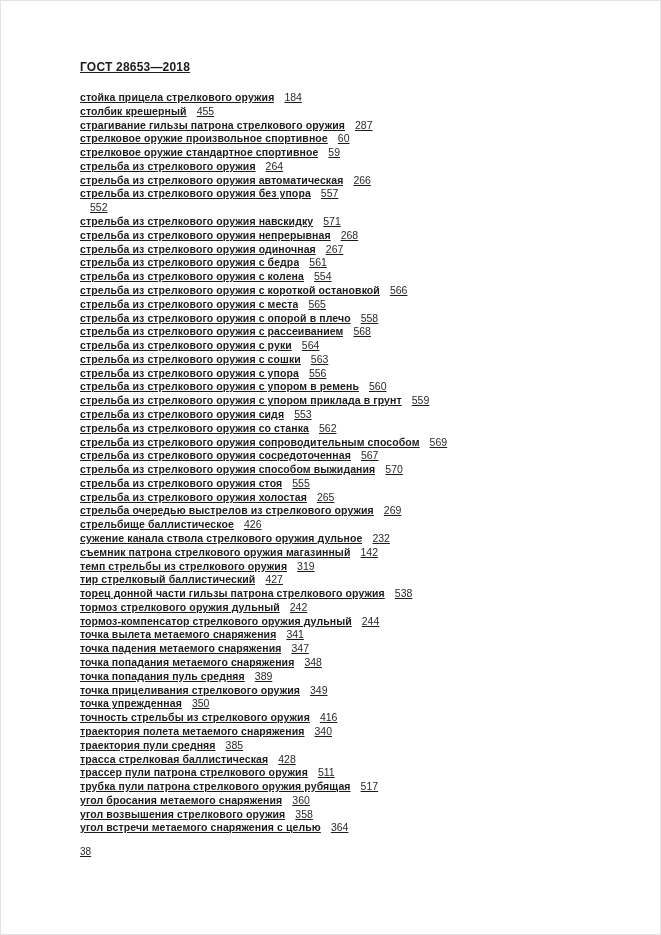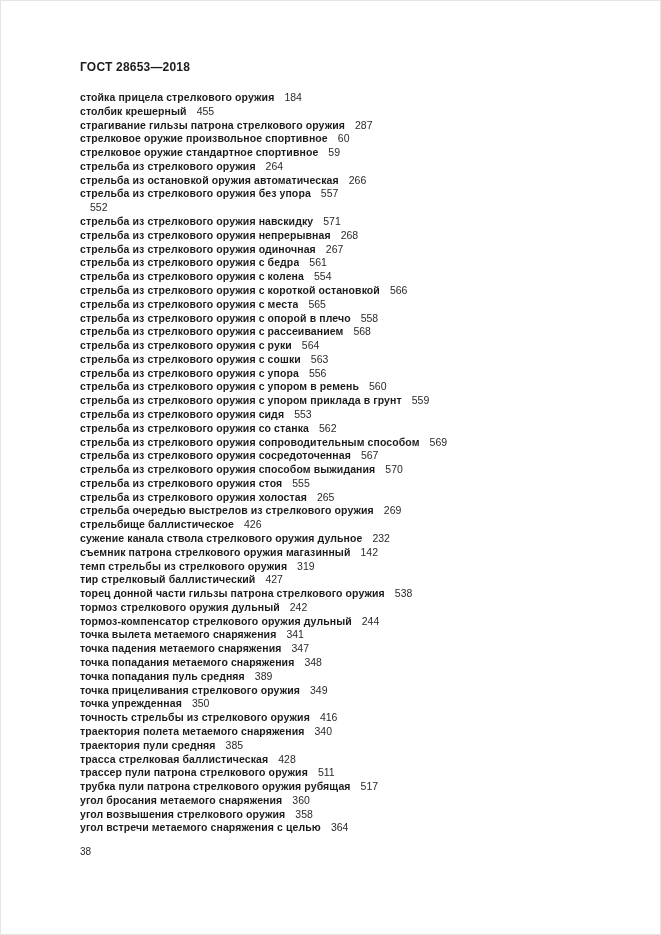--- a/index.html
+++ b/index.html
@@ -9,20 +9,21 @@
     background: #ffffff;
     font-family: "Liberation Sans", sans-serif;
     color: #1c1c1c;
     box-sizing: border-box;
     border: 1px solid #e4e4e4;
     overflow: hidden;
   }
   .page {
     box-sizing: border-box;
     padding: 60px 23px 0 79px;
+    text-decoration: underline;
   }
   .doc-header {
     font-weight: bold;
     font-size: 12px;
     letter-spacing: 0.2px;
     line-height: 13px;
   }
   .index-list {
     margin-top: 17px;
   }
@@ -76,21 +77,21 @@
       </div>
       <div class="row">
         <span class="term">стрелковое оружие стандартное спортивное</span>
         <span class="pagenum">59</span>
       </div>
       <div class="row">
         <span class="term">стрельба из стрелкового оружия</span>
         <span class="pagenum">264</span>
       </div>
       <div class="row">
-        <span class="term">стрельба из остановкой оружия автоматическая</span>
+        <span class="term">стрельба из стрелкового оружия автоматическая</span>
         <span class="pagenum">266</span>
       </div>
       <div class="row">
         <span class="term">стрельба из стрелкового оружия без упора</span>
         <span class="pagenum">557</span>
       </div>
       <div class="row">
         <span class="pagenum">552</span>
       </div>
       <div class="row">

